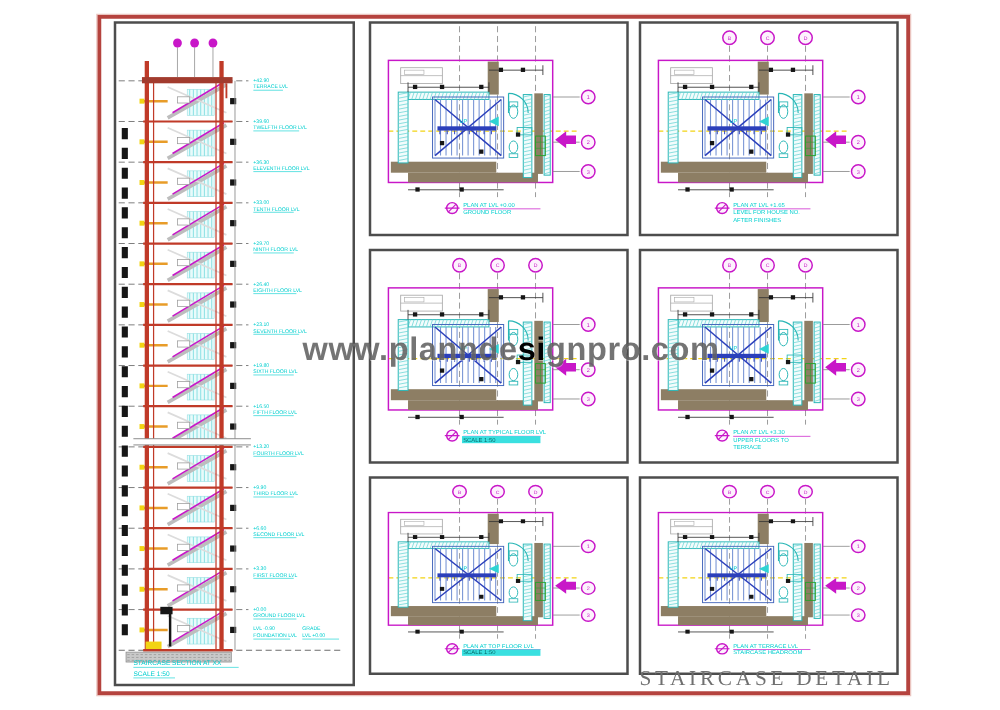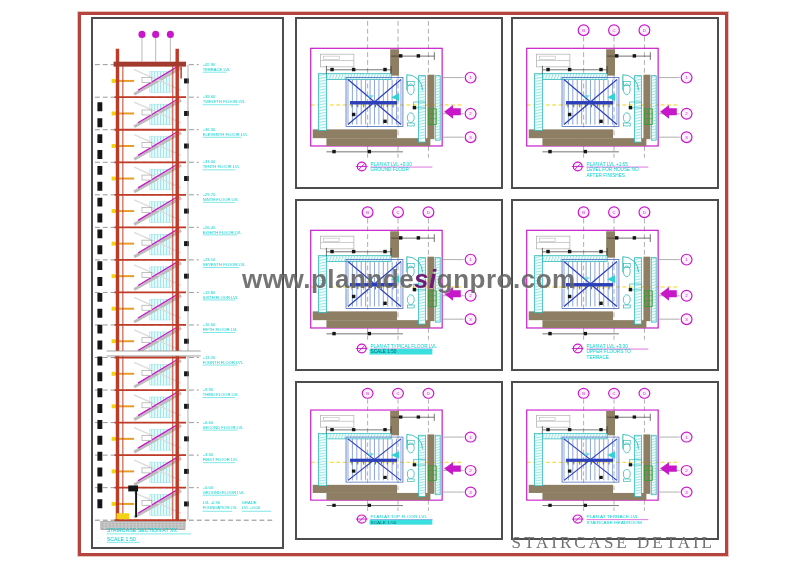--- a/index.html
+++ b/index.html
@@ -4,21 +4,21 @@
 <style>
   html,body{margin:0;padding:0;}
   body{width:800px;height:568px;overflow:hidden;background:#ffffff;font-family:"Liberation Sans",sans-serif;}
   #canvas{position:relative;width:800px;height:568px;background:#ffffff;}
   #sheet{position:absolute;left:78px;top:12px;width:650px;height:544px;border:3px solid #b5433e;box-sizing:border-box;box-shadow:0 0 0 1px #eac4bf;background:#ffffff;}
   .panel{position:absolute;background:#ffffff;border:2px solid #4d4d4d;box-sizing:border-box;}
   .panel svg{display:block;}
   #section-panel{left:10px;top:2px;width:193px;height:532px;}
   #sheet-title{position:absolute;right:10px;bottom:0px;font-family:"Liberation Serif",serif;font-size:17px;letter-spacing:3px;color:#707070;white-space:nowrap;margin-left:40px;}
   #watermark{position:absolute;left:242px;top:264px;font-size:26px;font-weight:bold;letter-spacing:0.5px;color:rgba(85,85,85,0.82);white-space:nowrap;z-index:50;text-shadow:0 1px 0 rgba(255,255,255,0.4);}
-  #watermark .green{color:#701a75;font-style:italic;}
+  #watermark .green{color:#000000;}
 </style>
 </head>
 <body>
 
 <div id="canvas">
   <div id="sheet">
     <div id="section-panel" class="panel">
         <svg viewBox="0 0 193 532" width="100%" height="100%" preserveAspectRatio="none">
           <line x1="2" y1="46" x2="108" y2="46" stroke="#6a6a6a" stroke-width="0.7" stroke-dasharray="5 3"></line>
           <text x="112" y="47.2" font-size="4.2" fill="#00cfcf">+42.90</text>

